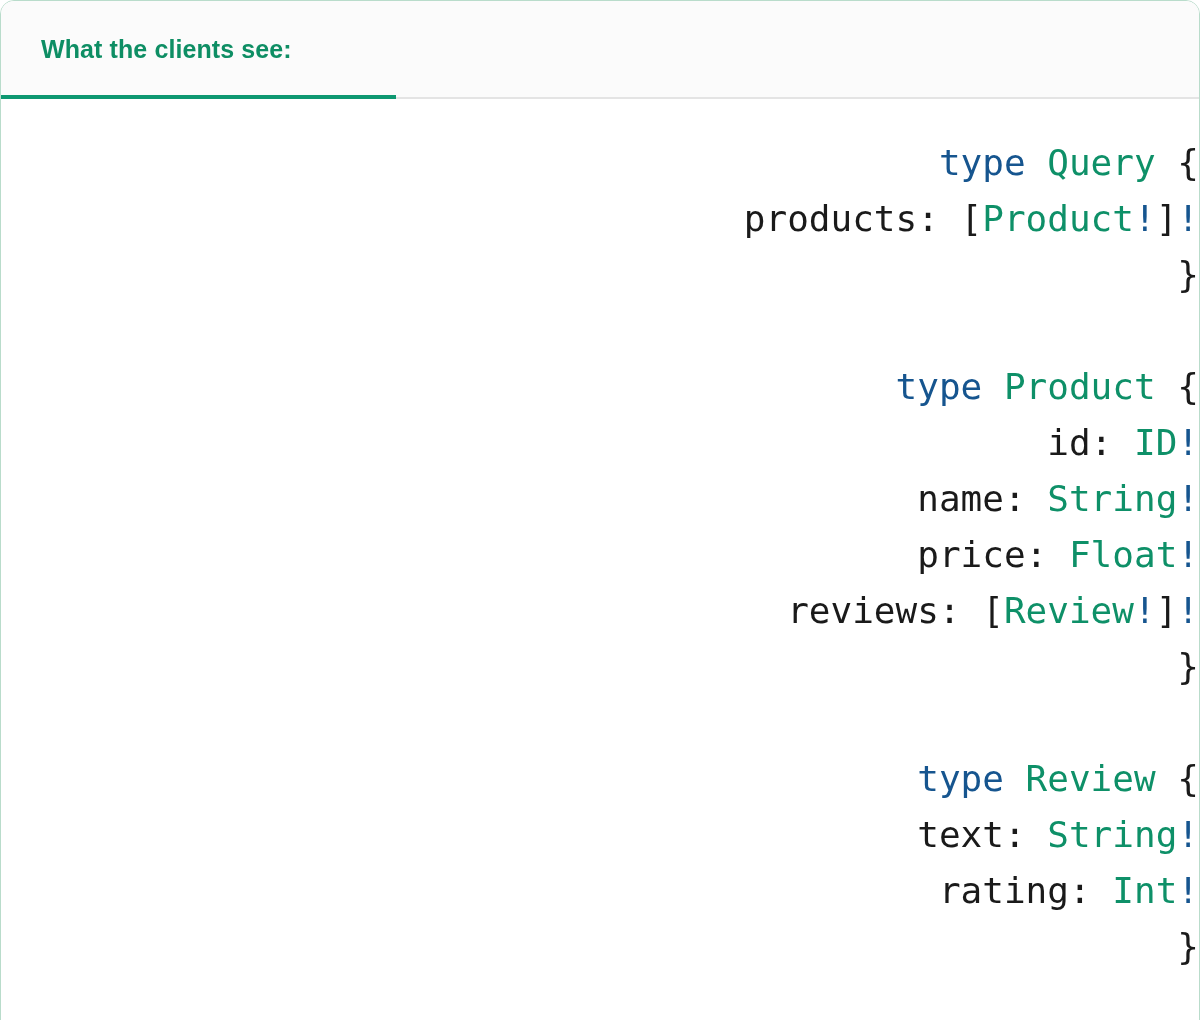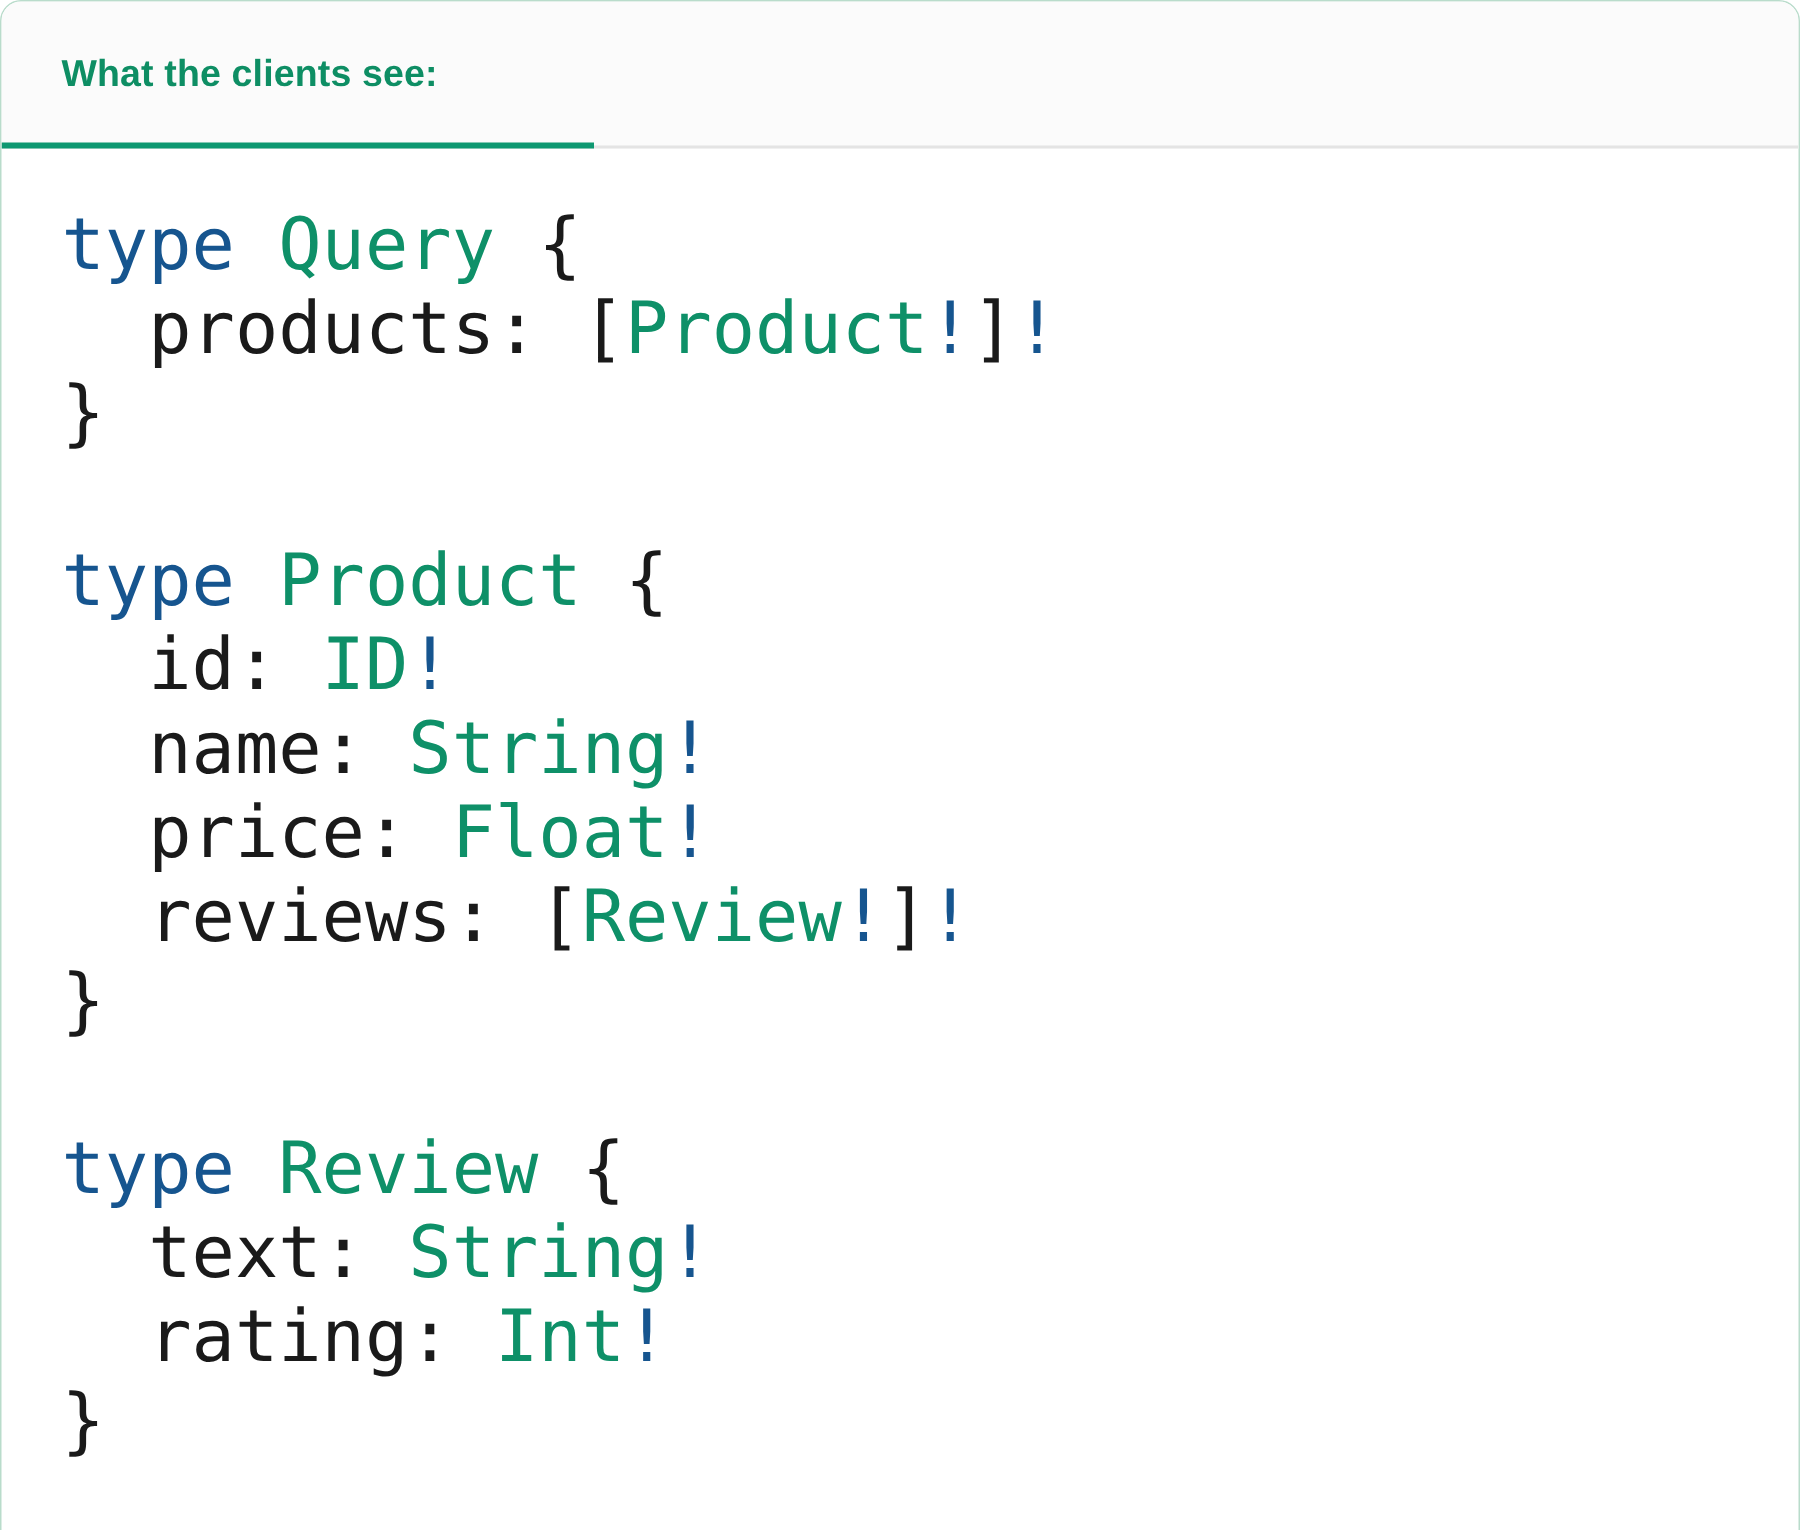--- a/index.html
+++ b/index.html
@@ -60,25 +60,26 @@
     background: #0e9871;
   }
 
   
   .codewrap {
     padding: 36px 0 0 40px;
   }
   pre.code {
     margin: 0;
     font-family: "DejaVu Sans Mono", monospace;
-    font-size: 48px;
+    font-size: 36px;
     line-height: 56px;
     color: #1a1a1a;
     white-space: pre;
     letter-spacing: 0;
+    text-align: right;
   }
   .ln { display: block; min-height: 56px; }
   .kw   { color: #16558f; }   
   .tn   { color: #0e9068; }   
   .pn   { color: #1a1a1a; }   
 </style>
 </head>
 <body>
 
 <div class="card">

